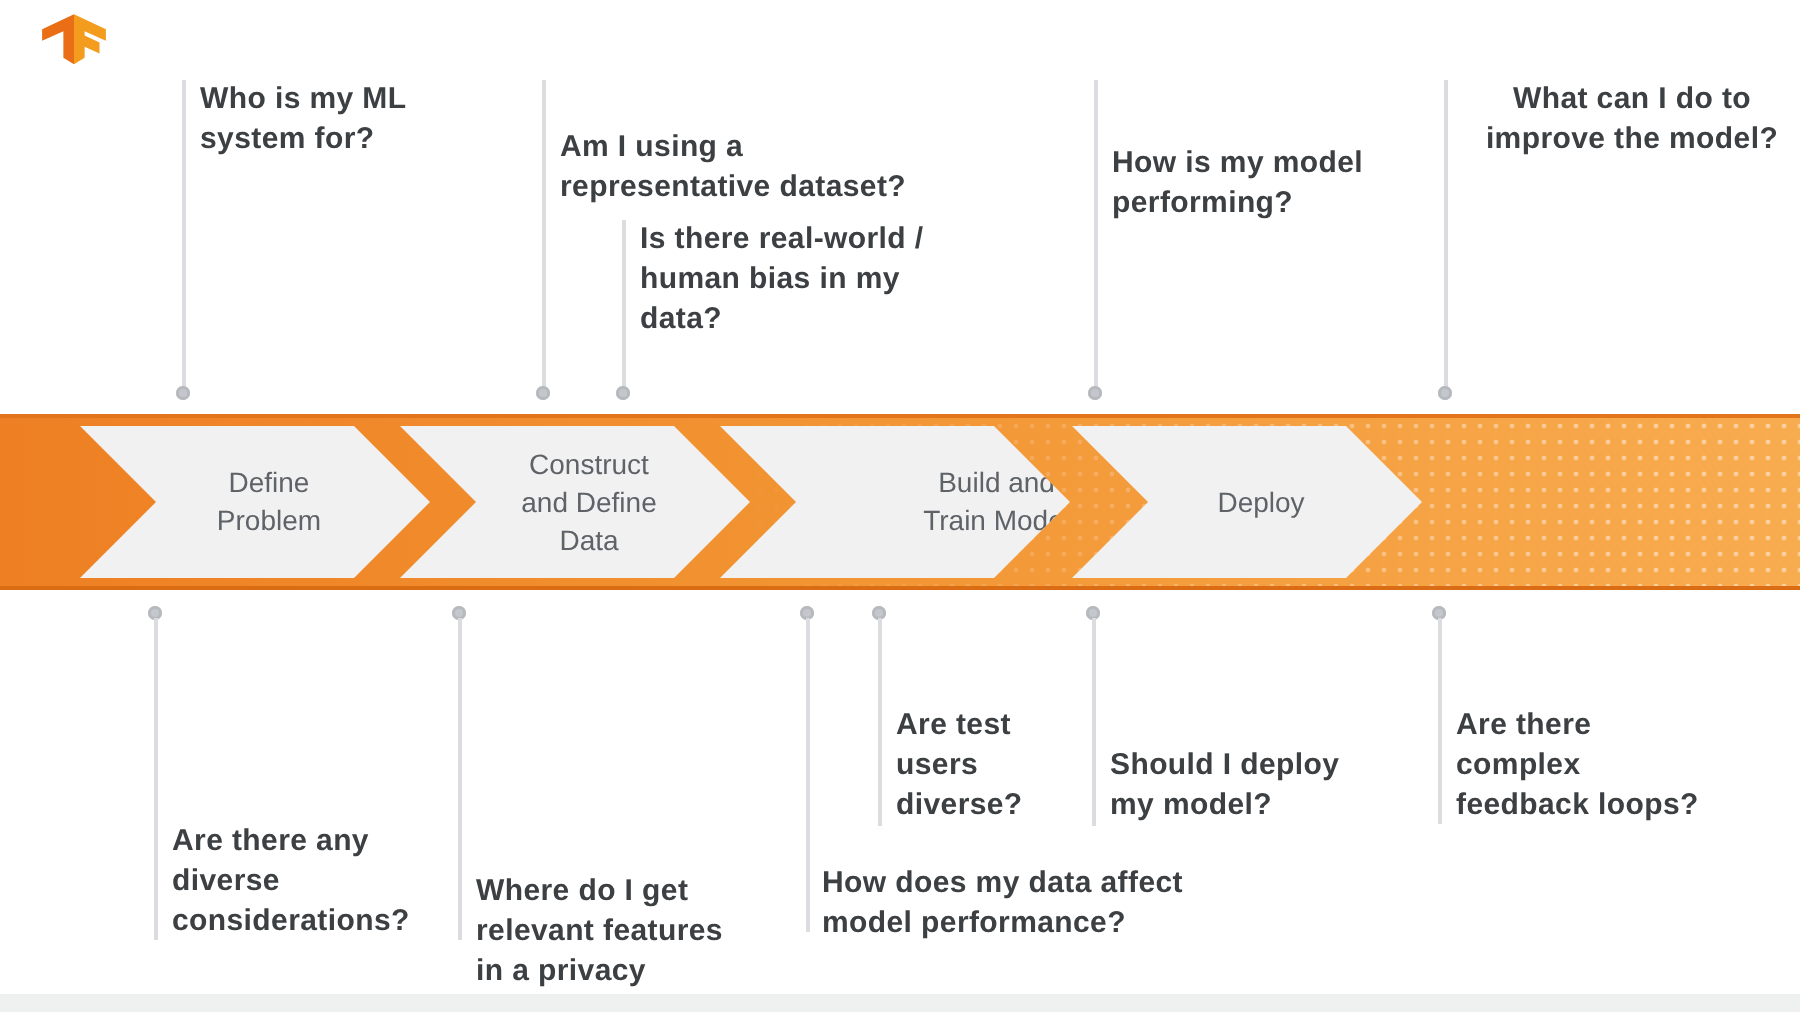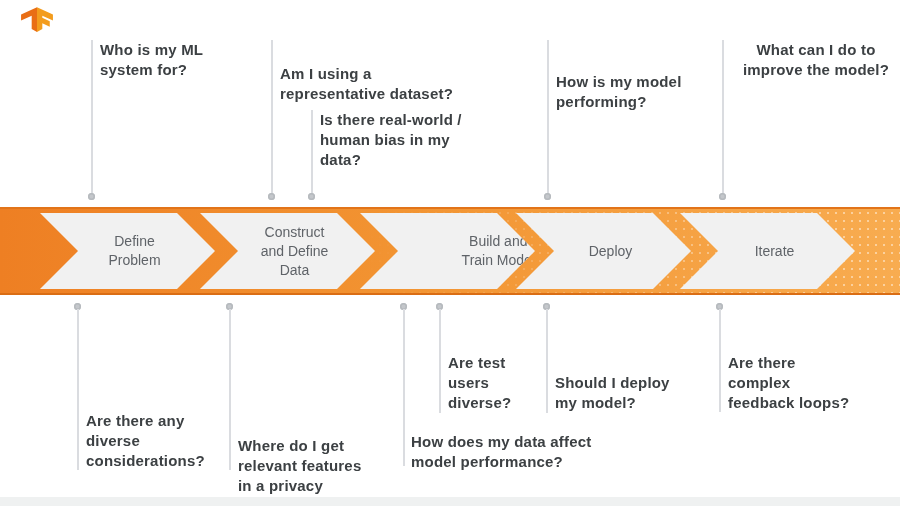--- a/index.html
+++ b/index.html
@@ -42,21 +42,21 @@
     z-index: 2;
   }
   .chevron .step-label {
     padding-left: 14px;
     font-size: 14px; line-height: 19px;
     color: #5F6368;
     text-align: center;
     white-space: pre-line;
   }
   .c1 { left: 40px; }  .c2 { left: 200px; }  .c3 { left: 360px; justify-content: flex-end; }
-  .c4 { left: 516px; } .c5 { left: 680px; }
+  .c4 { left: 536px; } .c5 { left: 680px; }
 
   
   .leader-line {
     position: absolute;
     width: 2px;
     background: #DADCE0;
   }
   .leader-dot {
     position: absolute;
     width: 7px; height: 7px;
@@ -137,23 +137,20 @@
       <span class="step-label">Construct
 and Define
 Data</span>
     </div>
     <div class="chevron c3">
       <span class="step-label">Build and
 Train Model</span>
     </div>
     <div class="chevron c4">
       <span class="step-label">Deploy</span>
-    </div>
-    <div class="chevron c5">
-      <span class="step-label">Iterate</span>
     </div>
   </div>
 
   <div>
     <div class="leader-dot" style="left:74px; top:303px;"></div>
     <div class="leader-line" style="left:77px; top:309px; height:161px;"></div>
     <div class="q-text" style="left:86px; top:411px; width:150px;">Are there any
 diverse
 considerations?</div>
   </div>

